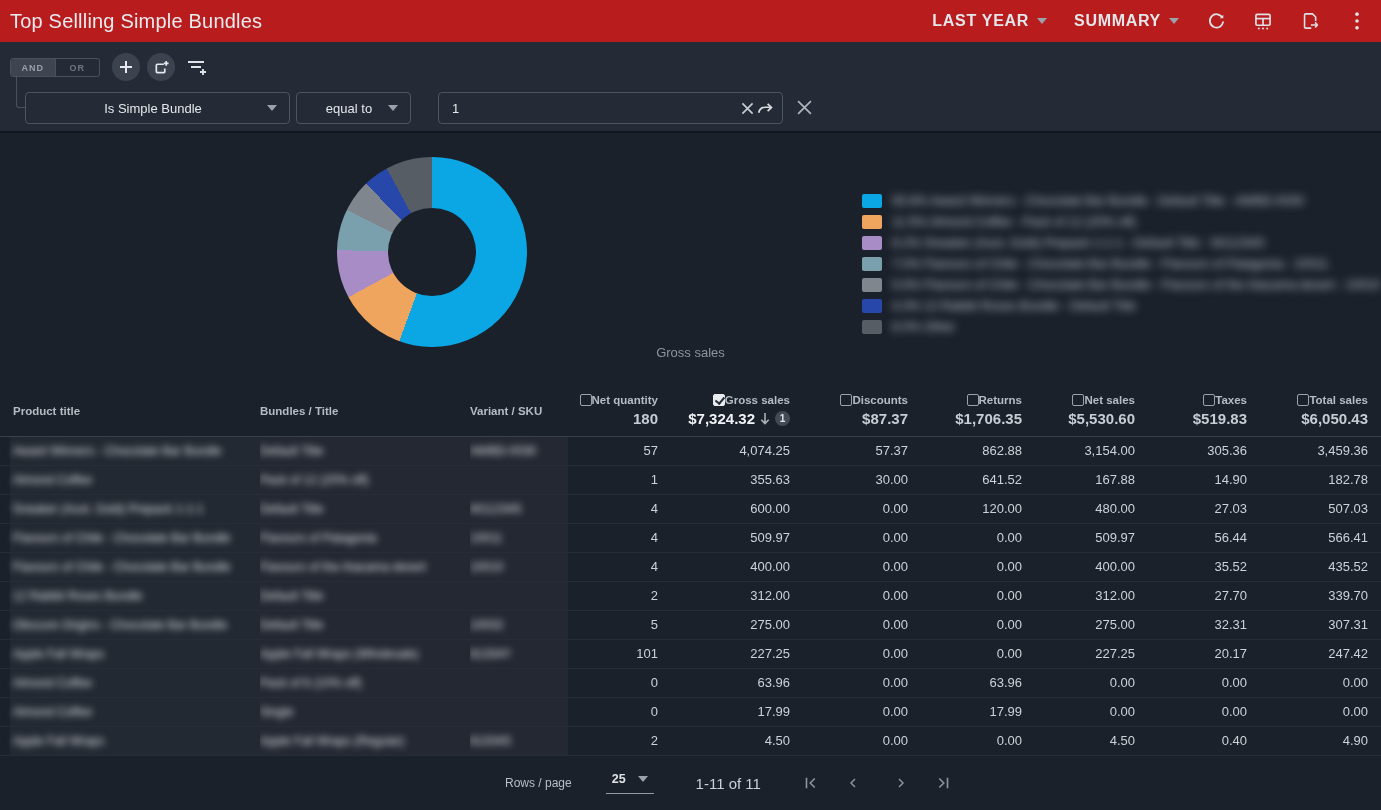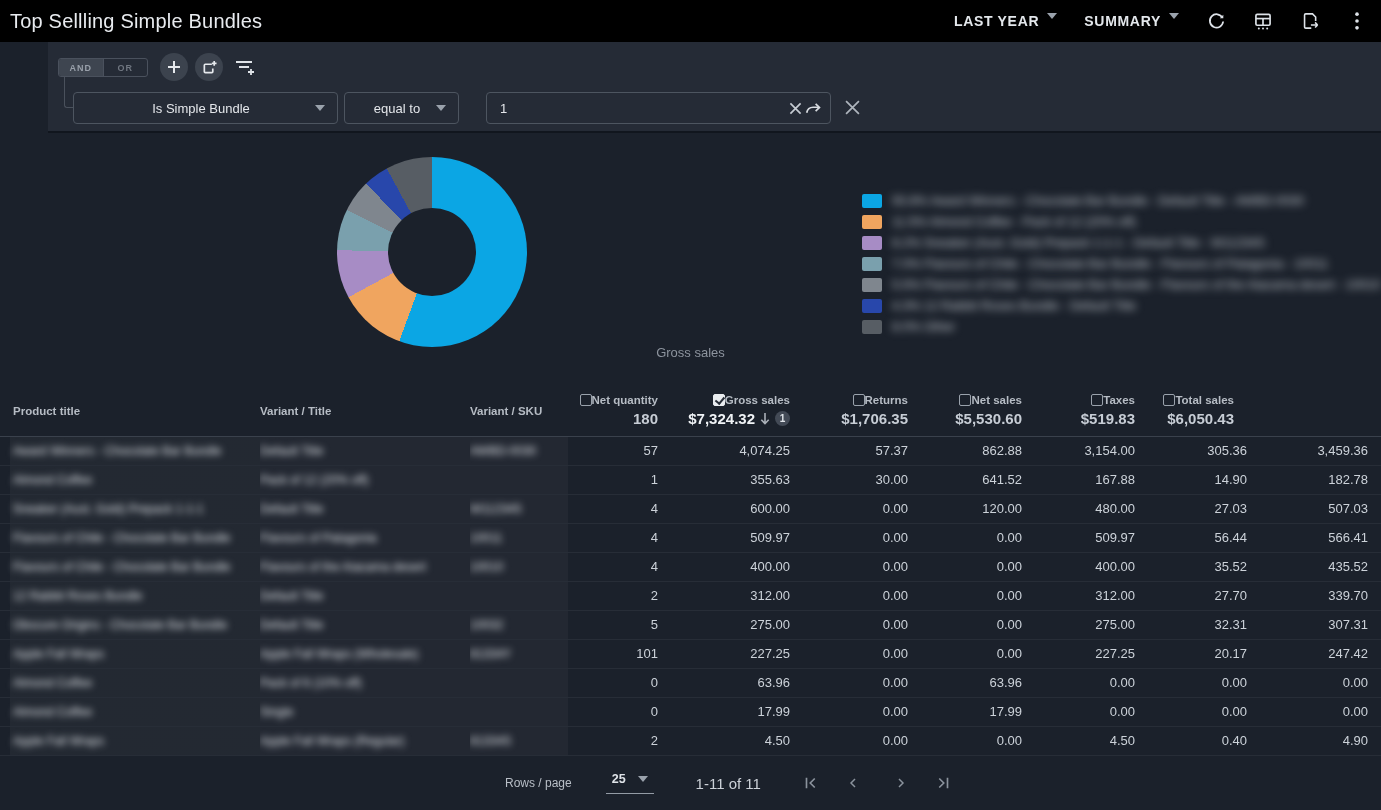--- a/index.html
+++ b/index.html
@@ -5,34 +5,34 @@
   * { margin:0; padding:0; box-sizing:border-box; }
   html,body { background:#10151c; }
   .app {
     position:relative; width:1381px; height:810px; overflow:hidden;
     background:#1b212b; font-family:"Liberation Sans", sans-serif;
     color:#e6e9ed; -webkit-font-smoothing:antialiased;
   }
 
   
   .topbar {
-    height:42px; background:#000000; display:flex; align-items:center;
+    height:42px; background:#b91c1c; display:flex; align-items:center;
     justify-content:space-between; padding:0 10px 0 10px;gap:36px;
   }
   .page-title { font-size:20px; font-weight:400; color:#e8ebef; letter-spacing:.2px; }
   .tb-right { display:flex; align-items:center; gap:27px; padding-right:4px; }
-  .tb-menu { display:flex; align-items:flex-start; gap:8px; cursor:pointer;
-    font-size:14px; font-weight:700; letter-spacing:.7px; color:#e3e7eb; }
+  .tb-menu { display:flex; align-items:center; gap:8px; cursor:pointer;
+    font-size:16px; font-weight:700; letter-spacing:.7px; color:#e3e7eb; }
   .caret { width:0;height:0;border-left:5px solid transparent;border-right:5px solid transparent;
     border-top:6px solid #9aa2ac; display:inline-block; }
   .tb-icon { width:20px; height:20px; color:#dde2e8; display:flex; align-items:center; justify-content:center; cursor:pointer; }
   .tb-icon svg { display:block; }
 
   
-  .filterpanel { position:relative; height:91px; background:#252b36; border-bottom:2px solid #11161e;margin-left:48px; }
+  .filterpanel { position:relative; height:91px; background:#252b36; border-bottom:2px solid #11161e; }
   .andor {
     position:absolute; left:10px; top:16px; width:90px; height:19px;
     border:1px solid #4a515d; border-radius:3px; display:flex; overflow:hidden;
   }
   .andor .half {
     flex:1; display:flex; align-items:center; justify-content:center;
     font-size:9px; font-weight:700; letter-spacing:1px; color:#6f7680; cursor:pointer;
   }
   .andor .half.active { background:#3e4550; color:#99a0aa; }
   .andor .half + .half { border-left:1px solid #4a515d; }
@@ -238,41 +238,48 @@
         <div class="legend-item">
           <span class="legend-swatch" style="background: rgb(87, 93, 100);"></span>
           <span class="legend-text">8.0% Other</span>
         </div>
       </div>
     <div class="chart-caption">Gross sales</div>
   </div>
 
   <div class="tgrid thead">
     <div class="col-head textcol c-product">Product title</div>
-    <div class="col-head textcol">Variant / Title</div>
+    <div class="col-head textcol">Bundles / Title</div>
     <div class="col-head textcol">Variant / SKU</div>
     <div class="col-head numcol">
       <span class="hl">
           <span class="cbx"></span>
           <span>Net quantity</span>
         </span>
       <span class="hv">180</span>
     </div>
     <div class="col-head numcol c-gross">
       <span class="hl">
           <span class="cbx checked"></span>
           <span>Gross sales</span>
         </span>
       <span class="hv primary">
         <span>$7,324.32</span>
         <svg width="10" height="13" viewBox="0 0 10 13" fill="none" stroke="#aab0b8" stroke-width="1.6">
             <path d="M5 1v10M1.3 7.8L5 11.5l3.7-3.7"></path>
           </svg>
         <span class="sort-badge">1</span>
       </span>
+    </div>
+    <div class="col-head numcol">
+      <span class="hl">
+          <span class="cbx"></span>
+          <span>Discounts</span>
+        </span>
+      <span class="hv">$87.37</span>
     </div>
     <div class="col-head numcol">
       <span class="hl">
           <span class="cbx"></span>
           <span>Returns</span>
         </span>
       <span class="hv">$1,706.35</span>
     </div>
     <div class="col-head numcol">
       <span class="hl">

